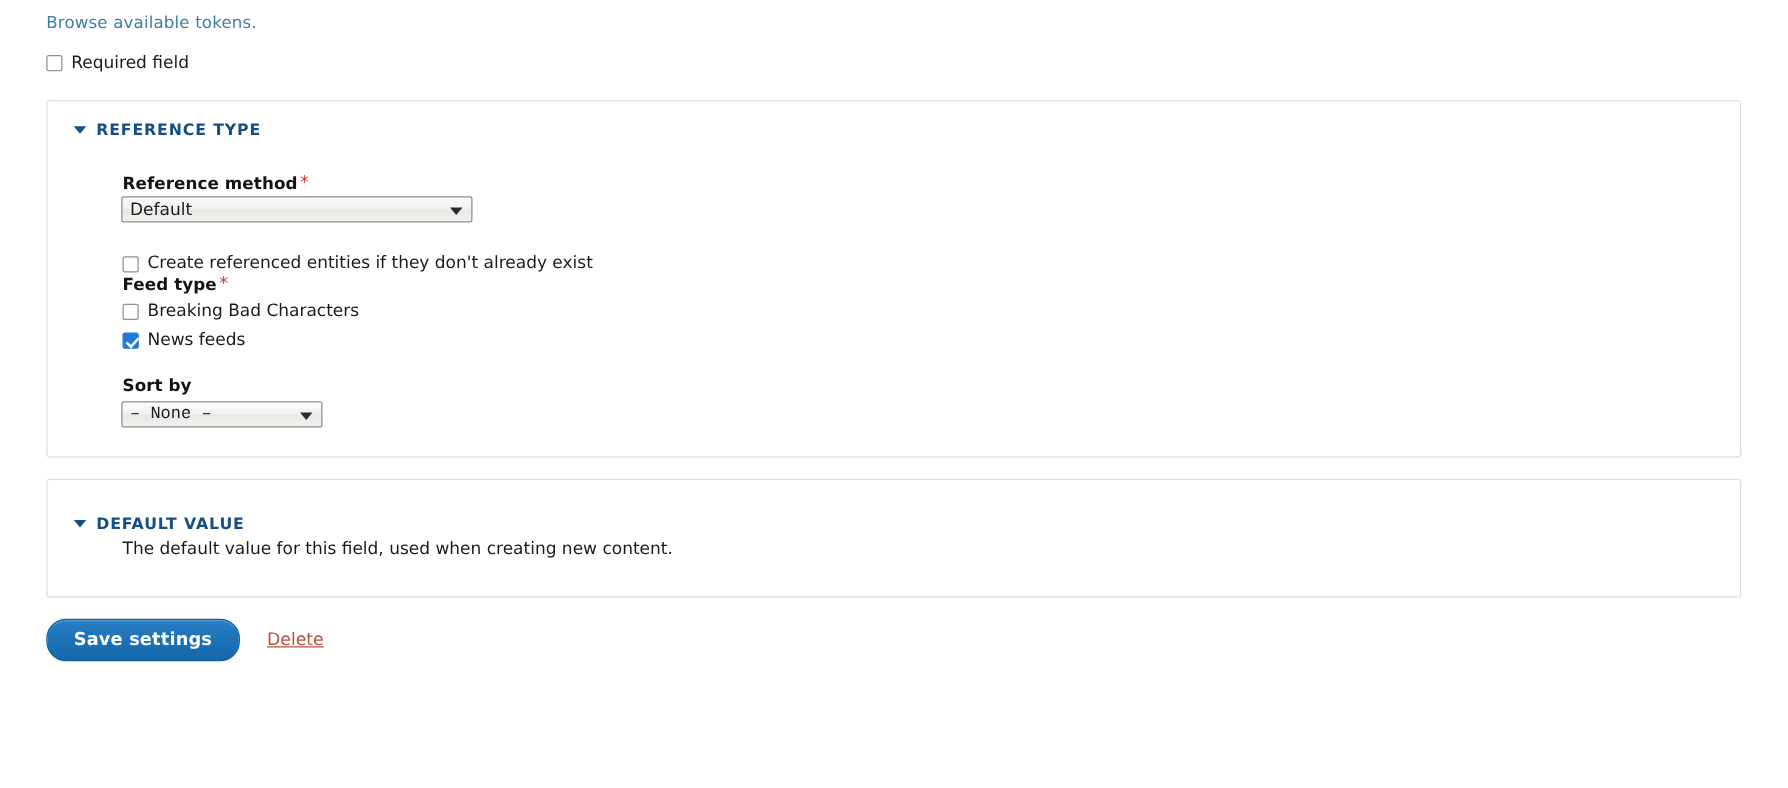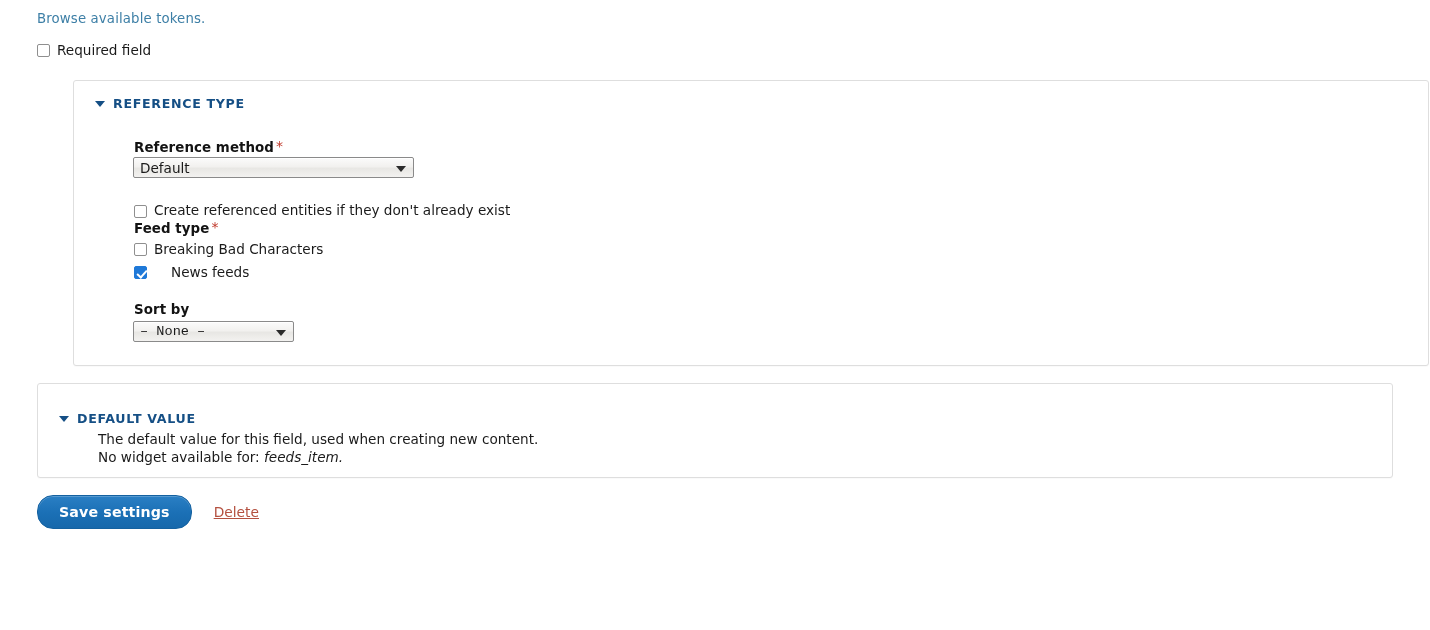--- a/index.html
+++ b/index.html
@@ -82,21 +82,21 @@
   .fieldset {
     position: absolute;
     left: 37px;
     width: 1356px;
     box-sizing: border-box;
     border: 1px solid #dedede;
     border-radius: 3px;
     background: #ffffff;
     box-shadow: 0 1px 0 rgba(0,0,0,0.02);
   }
-  #fieldset-reference-type { top: 80px; height: 286px; margin-left: 36px; }
+  #fieldset-reference-type { top: 80px; height: 286px; }
   #fieldset-default-value  { top: 383px; height: 95px; }
 
   .legend {
     position: absolute;
     left: 21px;
     display: flex;
     align-items: center;
     gap: 8px;
     font-size: 12.6px;
     font-weight: bold;
@@ -157,21 +157,21 @@
     border-top: 6px solid #2b2b2b;
   }
 
   
   .lbl-reference-method { position: absolute; left: 60px; top: 57px; }
   .sel-reference-method { position: absolute; left: 59px; top: 76px; width: 281px; }
   .row-create-entities  { position: absolute; left: 60px; top: 123px; display: flex; align-items: flex-end; gap: 7px; }
 
   .lbl-feed-type   { position: absolute; left: 60px; top: 138px; }
   .row-feed-1      { position: absolute; left: 60px; top: 162px; display: flex; align-items: center; gap: 7px; }
-  .row-feed-2      { position: absolute; left: 60px; top: 185px; display: flex; align-items: center; gap: 24px; }
+  .row-feed-2      { position: absolute; left: 60px; top: 185px; display: flex; align-items: center; gap: 7px; }
 
   .lbl-sort-by     { position: absolute; left: 60px; top: 221px; }
   .sel-sort-by     { position: absolute; left: 59px; top: 240px; width: 161px; font-family: Liberation Mono, monospace; }
 
   
   .dv-text {
     position: absolute;
     left: 60px;
     top: 46px;
     font-size: 13.6px;
@@ -271,24 +271,20 @@
 
   <div class="fieldset" id="fieldset-default-value">
 
     <div class="legend">
       <span class="tri"></span>
       <span>Default value</span>
     </div>
 
     <div class="dv-text">
       <div>The default value for this field, used when creating new content.</div>
-      <div>
-        <span>No widget available for:</span>
-        <span class="italic">feeds_item.</span>
-      </div>
     </div>
   </div>
 
   <div class="actions">
     <button class="btn-primary">Save settings</button>
     <a class="delete-link" href="#">Delete</a>
   </div>
 
 </div>
 

